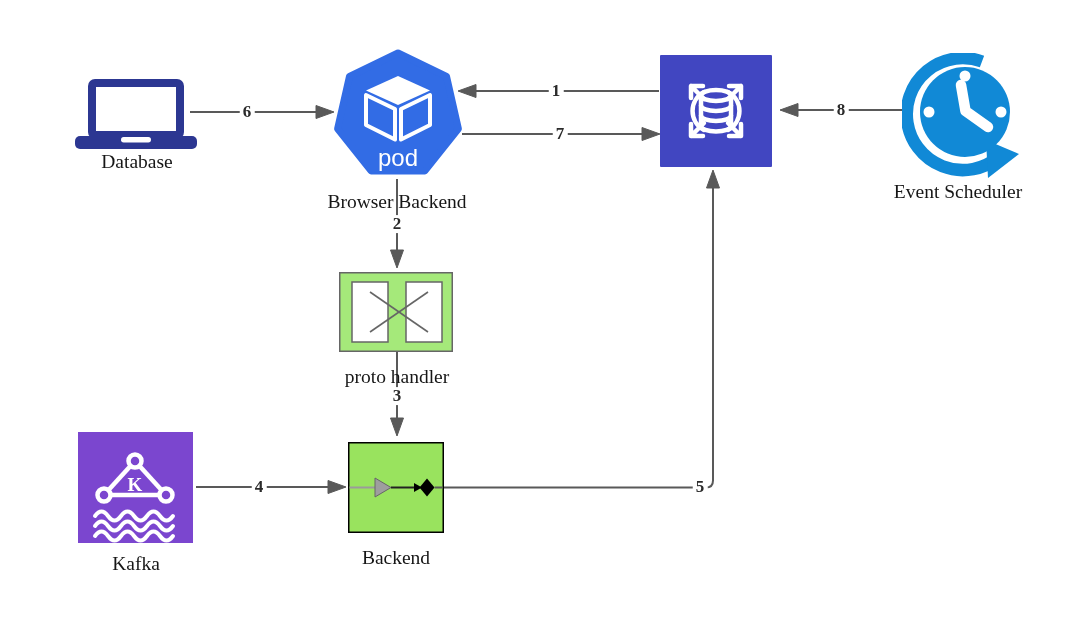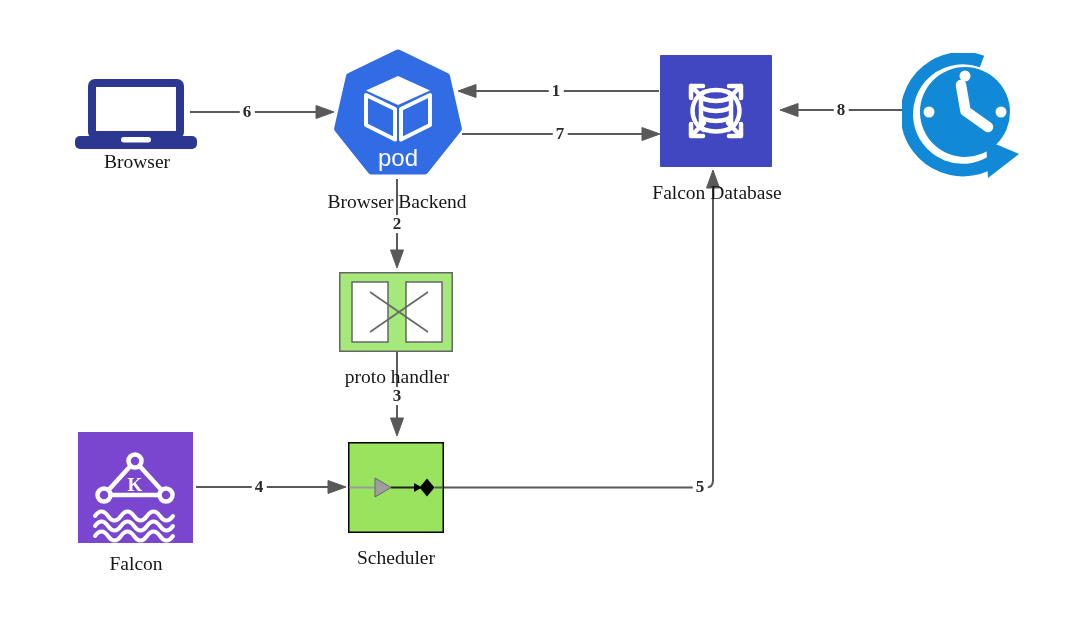--- a/index.html
+++ b/index.html
@@ -152,26 +152,26 @@
     <g>
       <line x1="1.5" y1="45.5" x2="27" y2="45.5" stroke="#9b9b9b" stroke-width="2"></line>
       <polygon points="27,36 43,45.5 27,55" fill="#9e9e9e" stroke="#666666" stroke-width="1"></polygon>
       <line x1="43" y1="45.5" x2="67" y2="45.5" stroke="#222222" stroke-width="2"></line>
       <polygon points="66,41 74,45.5 66,50" fill="#000000"></polygon>
       <polygon points="79,36.5 86.5,45.5 79,54.5 71.5,45.5" fill="#000000"></polygon>
       <line x1="86.5" y1="45.5" x2="94.5" y2="45.5" stroke="#595959" stroke-width="2"></line>
     </g>
   </svg>
 
-  <div class="lbl" style="left:137px;top:162px">Browser</div>
+  <div class="lbl" style="left:137px;top:162px">Database</div>
   <div class="lbl" style="left:397px;top:202px">Browser Backend</div>
-  <div class="lbl" style="left:717px;top:193px">Falcon Database</div>
+  <div class="lbl" style="left:958px;top:192px">Event Scheduler</div>
   <div class="lbl" style="left:397px;top:377px">proto handler</div>
-  <div class="lbl" style="left:136px;top:564px">Falcon</div>
-  <div class="lbl" style="left:396px;top:558px">Scheduler</div>
+  <div class="lbl" style="left:136px;top:564px">Kafka</div>
+  <div class="lbl" style="left:396px;top:558px">Backend</div>
 
   <span class="num" style="left:556px;top:91px">1</span>
   <span class="num" style="left:397px;top:224px">2</span>
   <span class="num" style="left:397px;top:396px">3</span>
   <span class="num" style="left:259px;top:487px">4</span>
   <span class="num" style="left:700px;top:487px">5</span>
   <span class="num" style="left:247px;top:112px">6</span>
   <span class="num" style="left:560px;top:134px">7</span>
   <span class="num" style="left:841px;top:110px">8</span>
 

